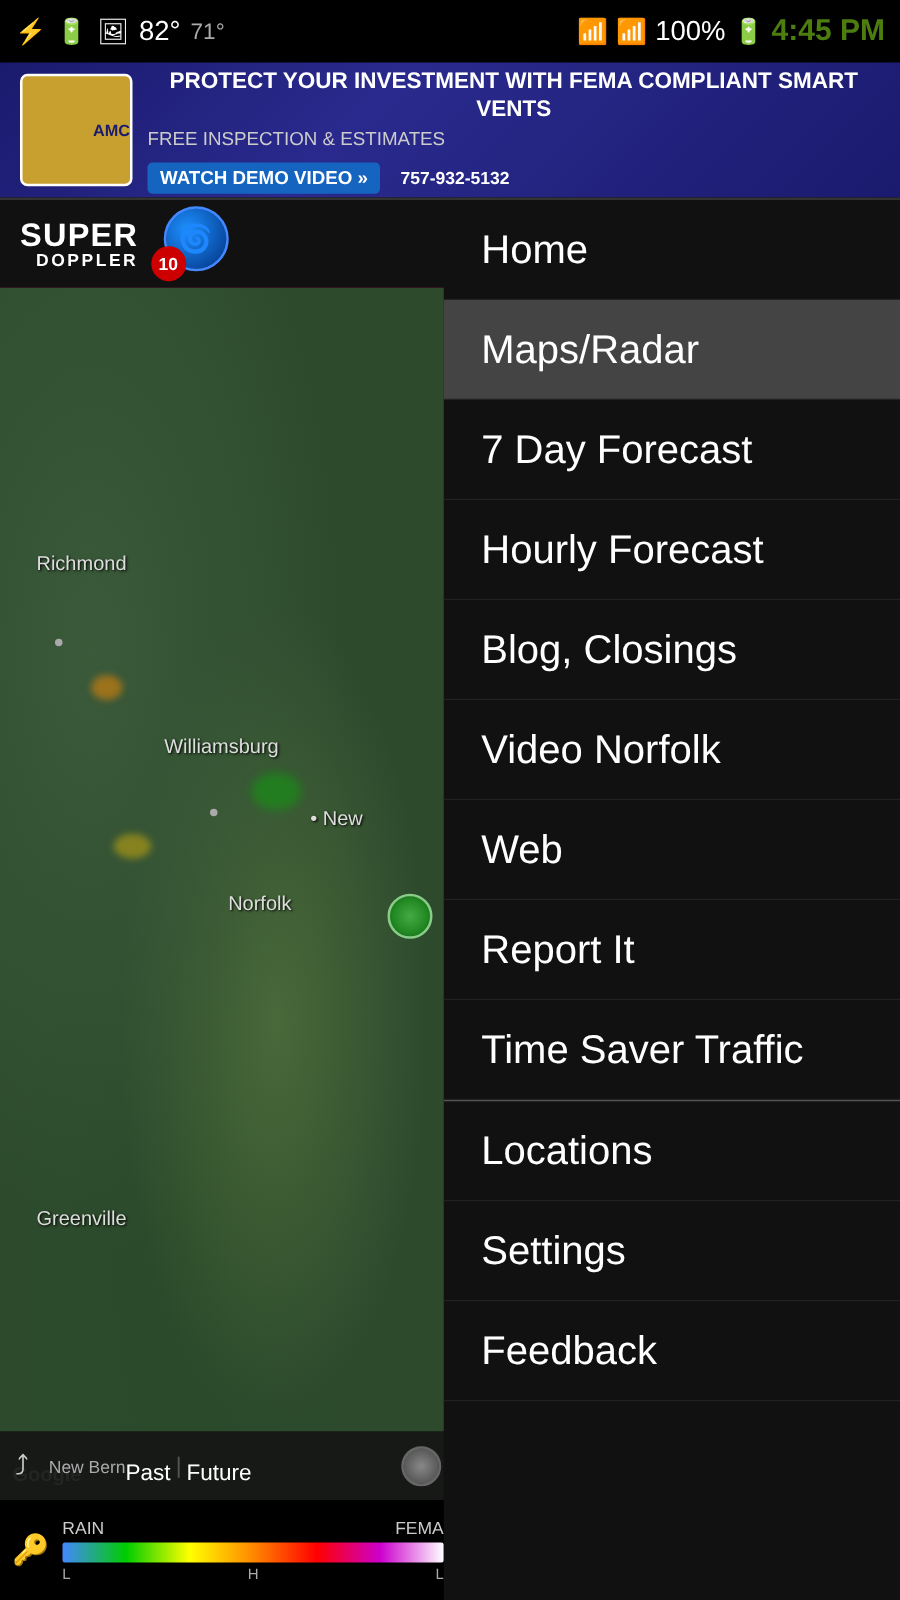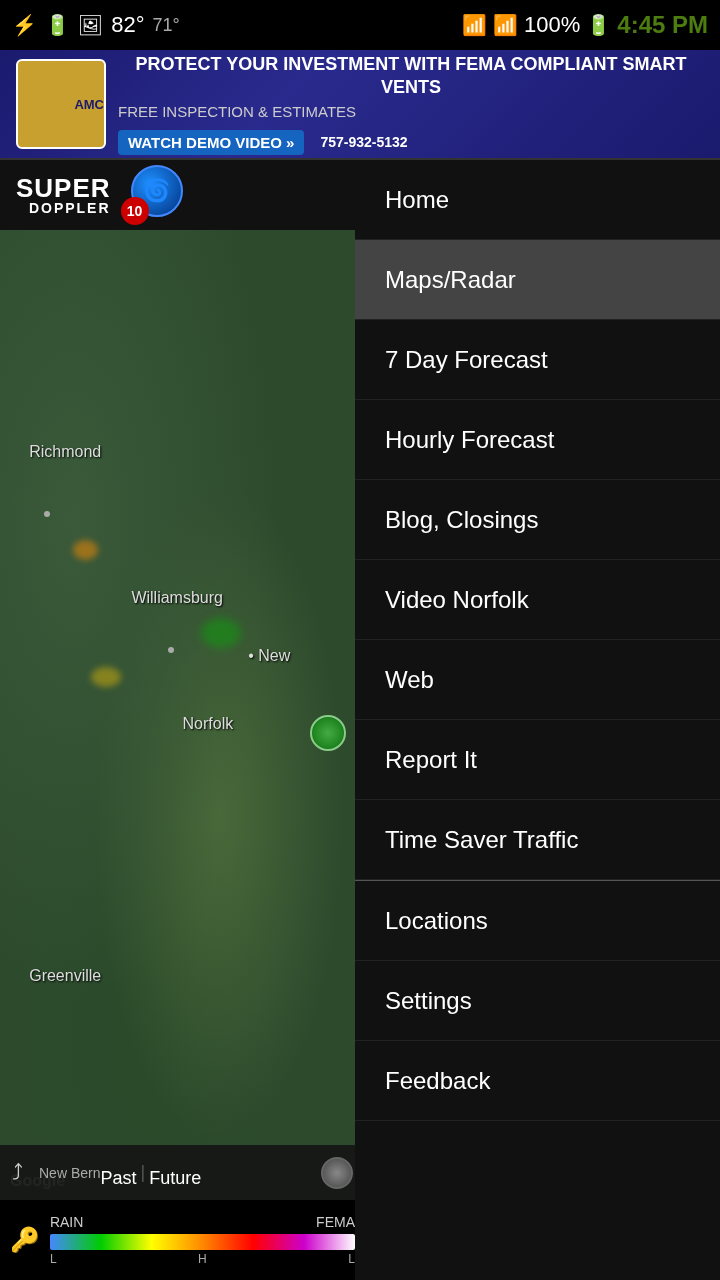--- a/index.html
+++ b/index.html
@@ -251,21 +251,21 @@
       height: 80px;
       display: flex;
       align-items: center;
       border-bottom: 1px solid #222;
       cursor: pointer;
       flex-shrink: 0;
     }
     .menu-item.active { background: #444; }
     .menu-item-text {
       color: #fff;
-      font-size: 24px;
+      font-size: 32px;
       font-weight: 400;
     }
     .menu-divider {
       height: 1px;
       background: #555;
       margin: 0;
     }
   </style>
 </head>
 <body>

